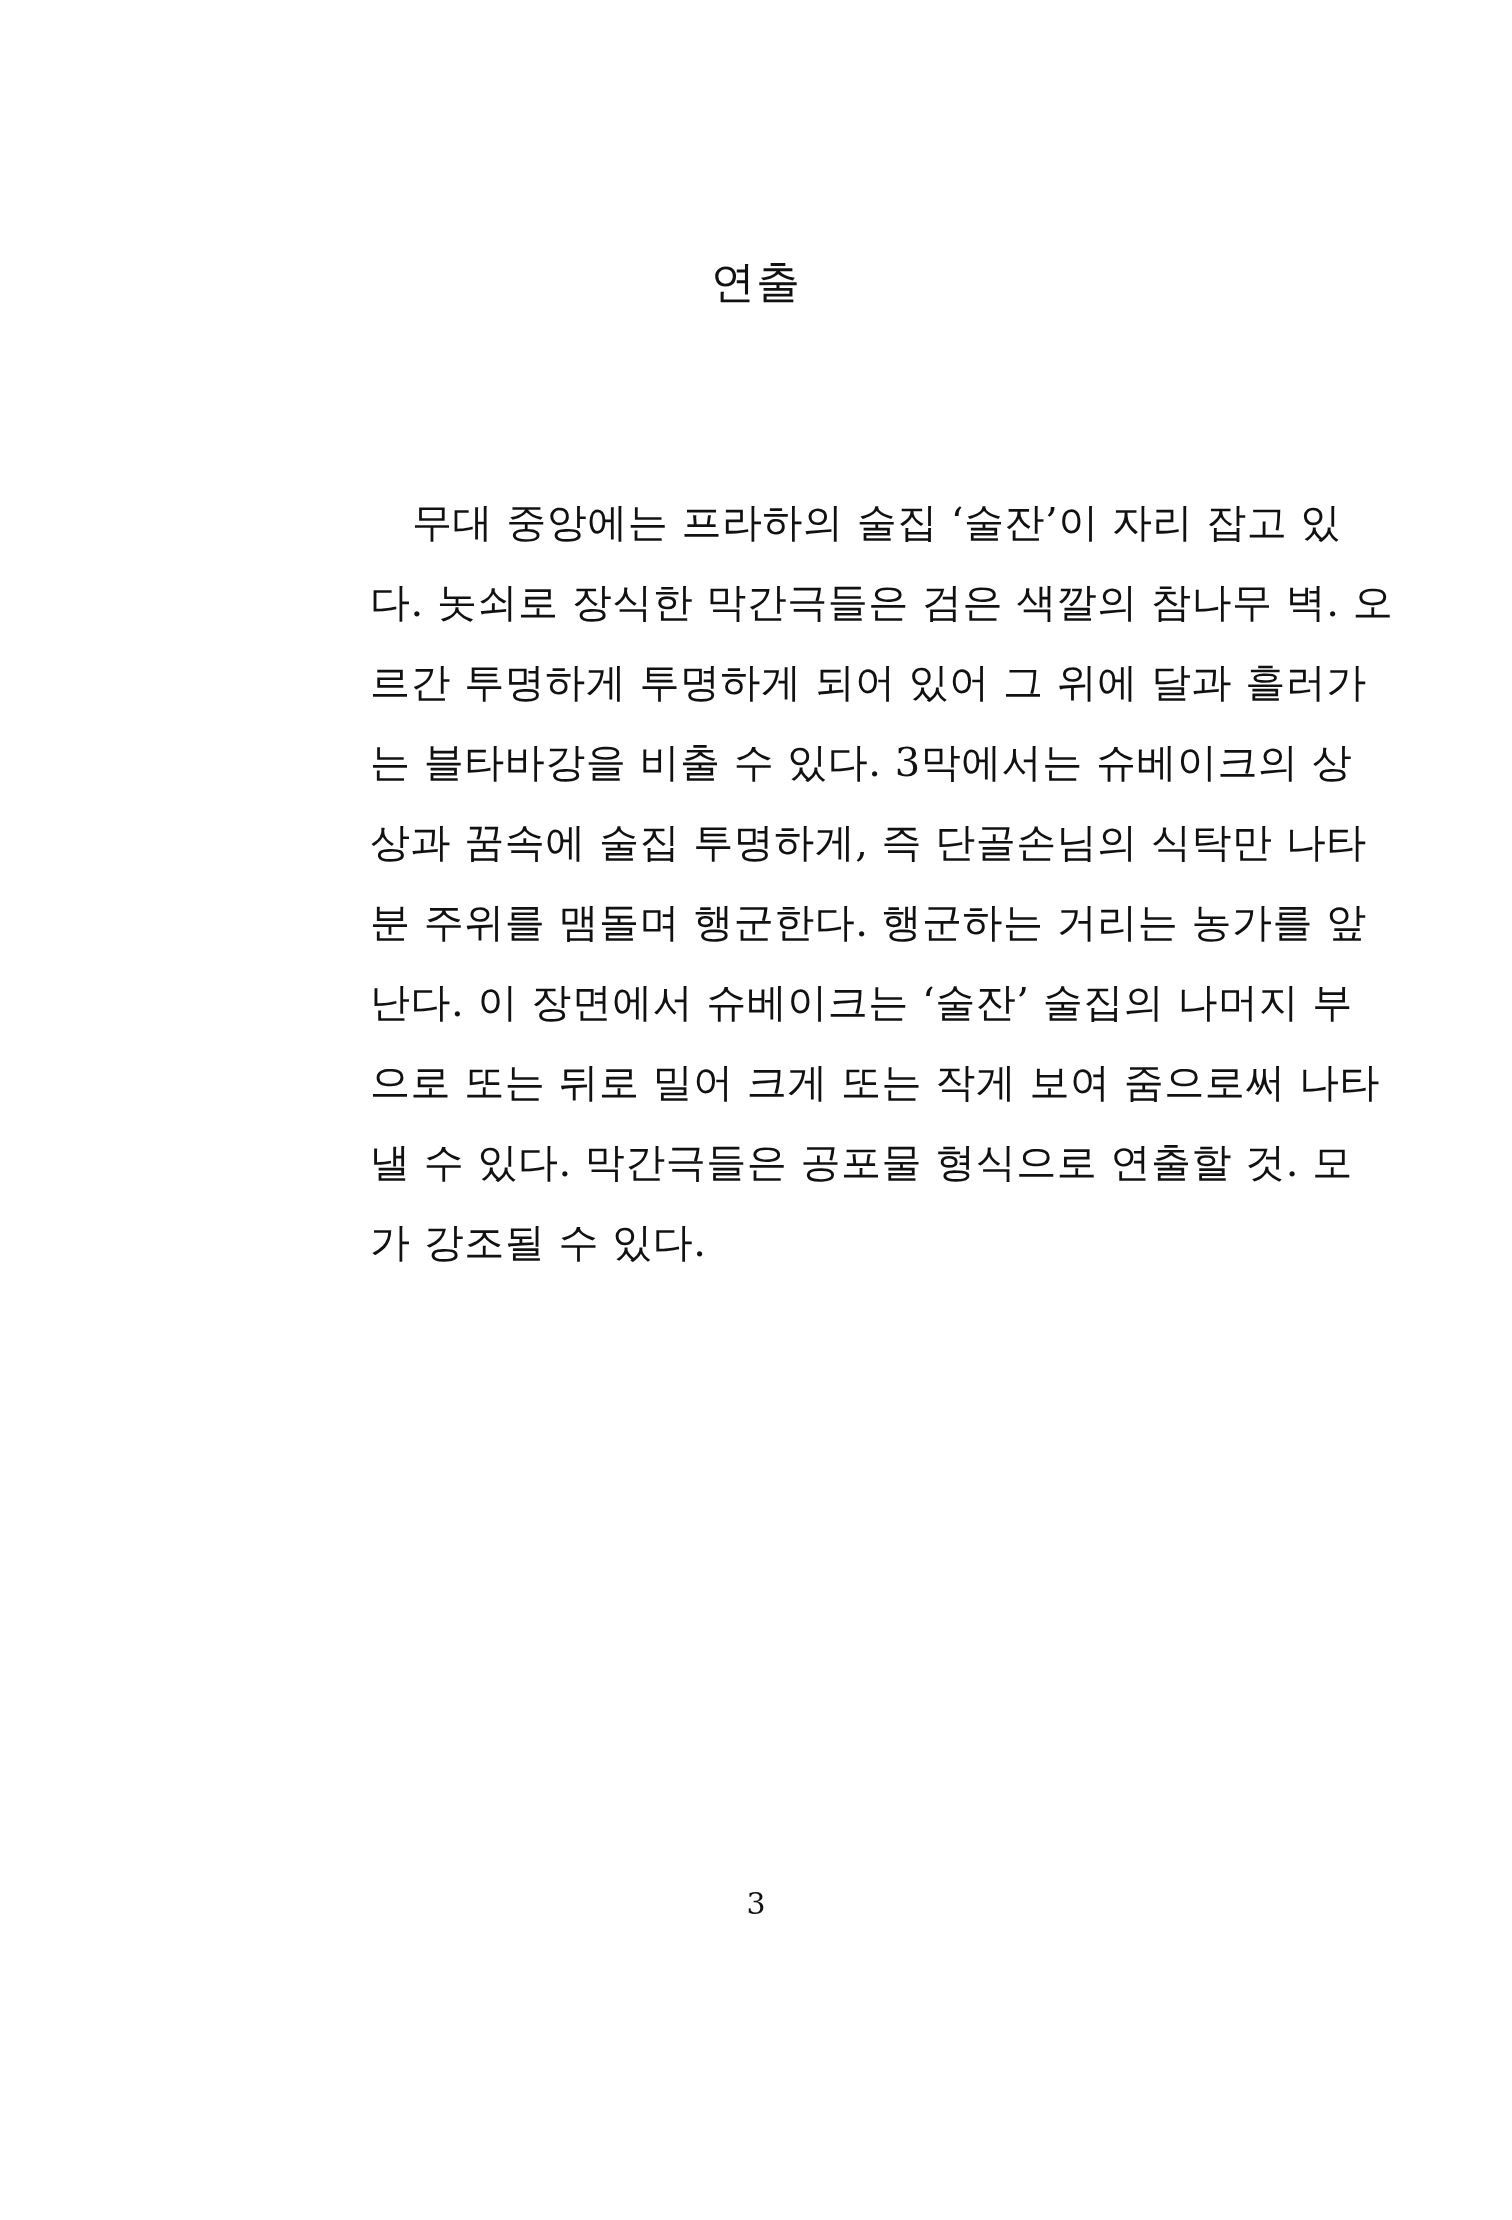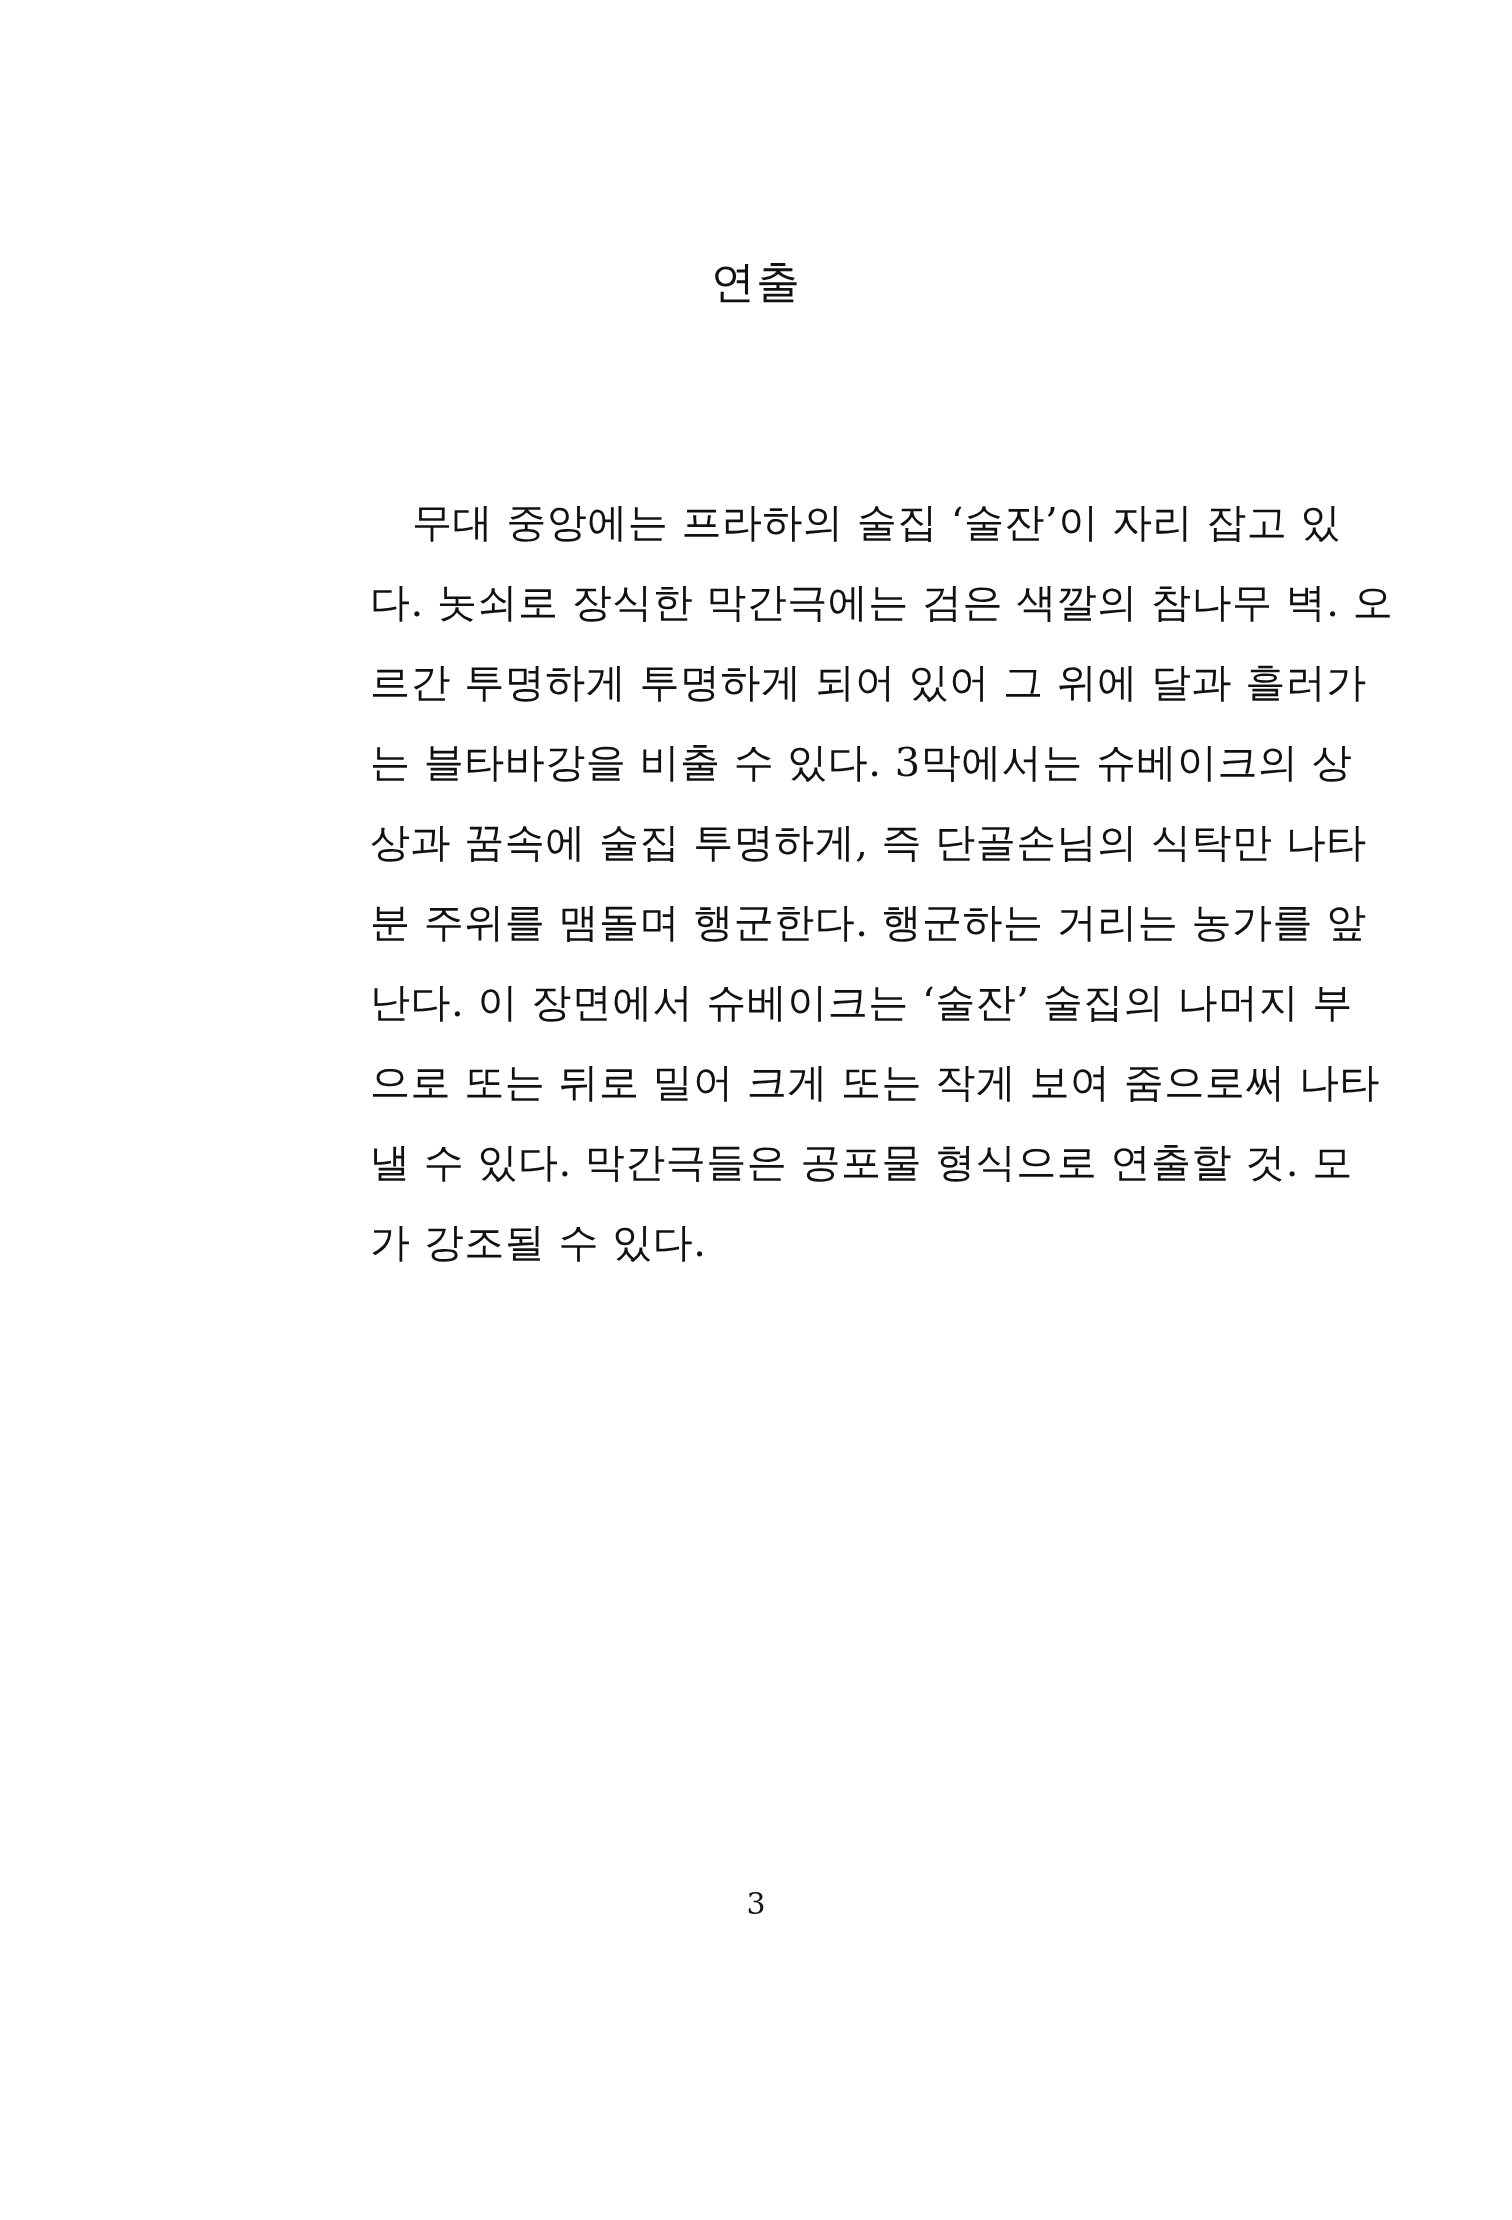--- a/index.html
+++ b/index.html
@@ -69,21 +69,21 @@
     }
   </style>
 </head>
 <body>
 
 <div class="page">
   <h1 class="title">연출</h1>
 
   <div class="body-text">
     <span class="line indent">무대 중앙에는 프라하의 술집 ‘술잔’이 자리 잡고 있</span>
-    <span class="line">다. 놋쇠로 장식한 막간극에는 검은 색깔의 참나무 벽. 오</span>
+    <span class="line">다. 놋쇠로 장식한 막간극들은 검은 색깔의 참나무 벽. 오</span>
     <span class="line">르간 투명하게 투명하게 되어 있어 그 위에 달과 흘러가</span>
     <span class="line">는 블타바강을 비출 수 있다. 3막에서는 슈베이크의 상</span>
     <span class="line">상과 꿈속에 술집 투명하게, 즉 단골손님의 식탁만 나타</span>
     <span class="line">분 주위를 맴돌며 행군한다. 행군하는 거리는 농가를 앞</span>
     <span class="line">난다. 이 장면에서 슈베이크는 ‘술잔’ 술집의 나머지 부</span>
     <span class="line">으로 또는 뒤로 밀어 크게 또는 작게 보여 줌으로써 나타</span>
     <span class="line">낼 수 있다. 막간극들은 공포물 형식으로 연출할 것. 모</span>
     <span class="line last">가 강조될 수 있다.</span>
   </div>
 

